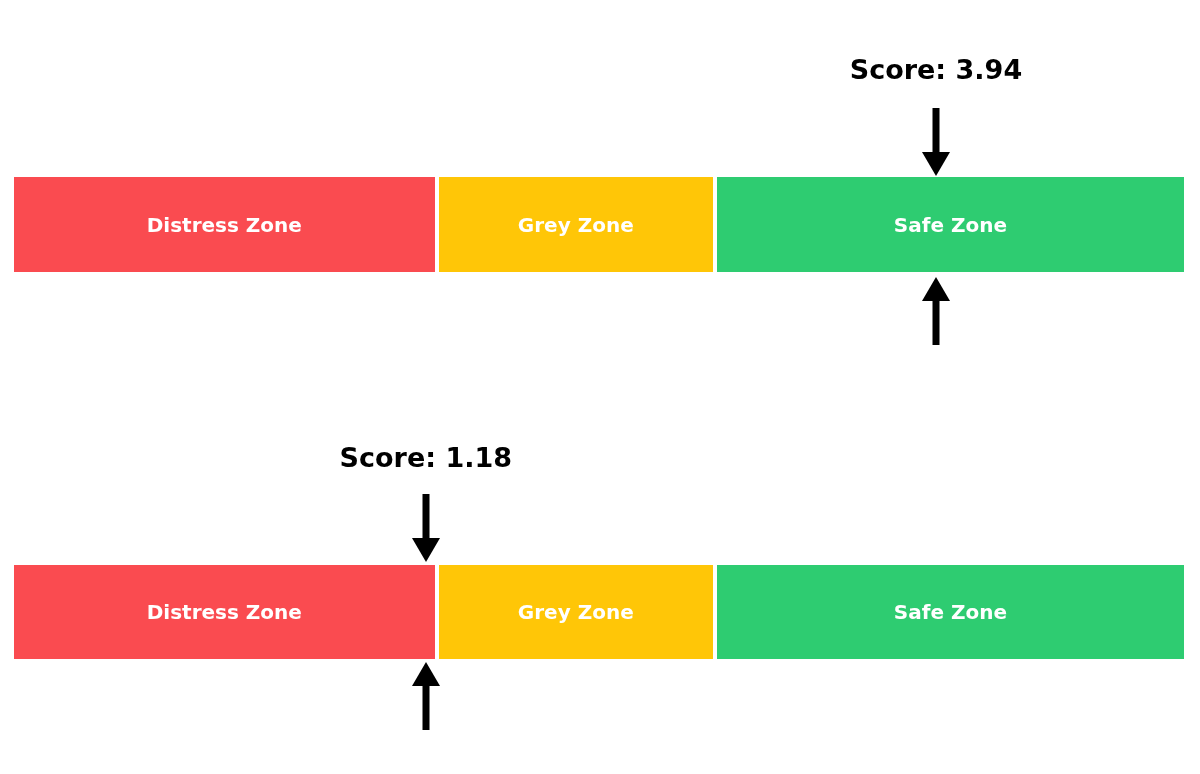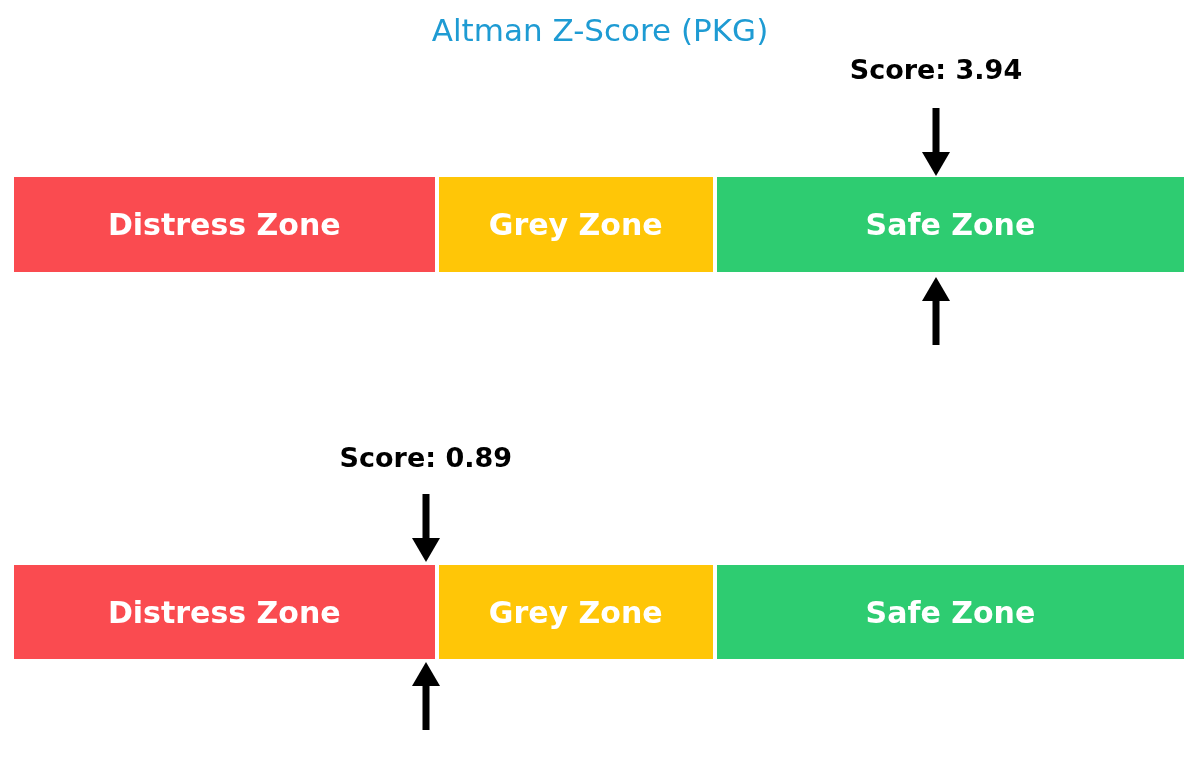--- a/index.html
+++ b/index.html
@@ -53,21 +53,21 @@
     background: #ffffff;
   }
   .zone {
     display: flex;
     align-items: center;
     justify-content: center;
     flex-basis: 0;
     min-width: 0;
   }
   .zone span {
-    font-size: 30px;
+    font-size: 20px;
     font-weight: 700;
     color: #ffffff;
     white-space: nowrap;
   }
   
   .t0 { top: 12px; }
   .s0 { top: 54px; }
   .d0 { top: 108px; }
   .b0 { top: 177px; height: 95px; }
   .u0 { top: 277px; }
@@ -77,21 +77,20 @@
   .d1 { top: 494px; }
   .b1 { top: 565px; height: 94px; }
   .u1 { top: 662px; }
 </style>
 </head>
 <body>
 
 <div class="canvas">
 
   <section class="chart-section">
-    <h2 class="chart-title t0">Altman Z-Score (PKG)</h2>
 
     <div class="score-label s0" style="left: 935.96px;">Score: 3.94</div>
 
     <svg class="arrow d0" width="28" height="68" viewBox="0 0 28 68" style="left: 935.96px;">
       <rect x="10.5" y="0" width="7" height="46" fill="#000000"></rect>
       <polygon points="0,44 28,44 14,68" fill="#000000"></polygon>
     </svg>
 
     <div class="zone-bar b0">
       <div class="zone" style="flex-grow: 1.81; background: rgb(250, 75, 80);">
@@ -106,21 +105,21 @@
     </div>
 
     <svg class="arrow u0" width="28" height="68" viewBox="0 0 28 68" style="left: 935.96px;">
       <polygon points="14,0 0,24 28,24" fill="#000000"></polygon>
       <rect x="10.5" y="22" width="7" height="46" fill="#000000"></rect>
     </svg>
   </section>
 
   <section class="chart-section">
 
-    <div class="score-label s1" style="left: 425.84px;">Score: 0.89</div>
+    <div class="score-label s1" style="left: 425.84px;">Score: 1.18</div>
 
     <svg class="arrow d1" width="28" height="68" viewBox="0 0 28 68" style="left: 425.84px;">
       <rect x="10.5" y="0" width="7" height="46" fill="#000000"></rect>
       <polygon points="0,44 28,44 14,68" fill="#000000"></polygon>
     </svg>
 
     <div class="zone-bar b1">
       <div class="zone" style="flex-grow: 1.81; background: rgb(250, 75, 80);">
         <span>Distress Zone</span>
       </div>

